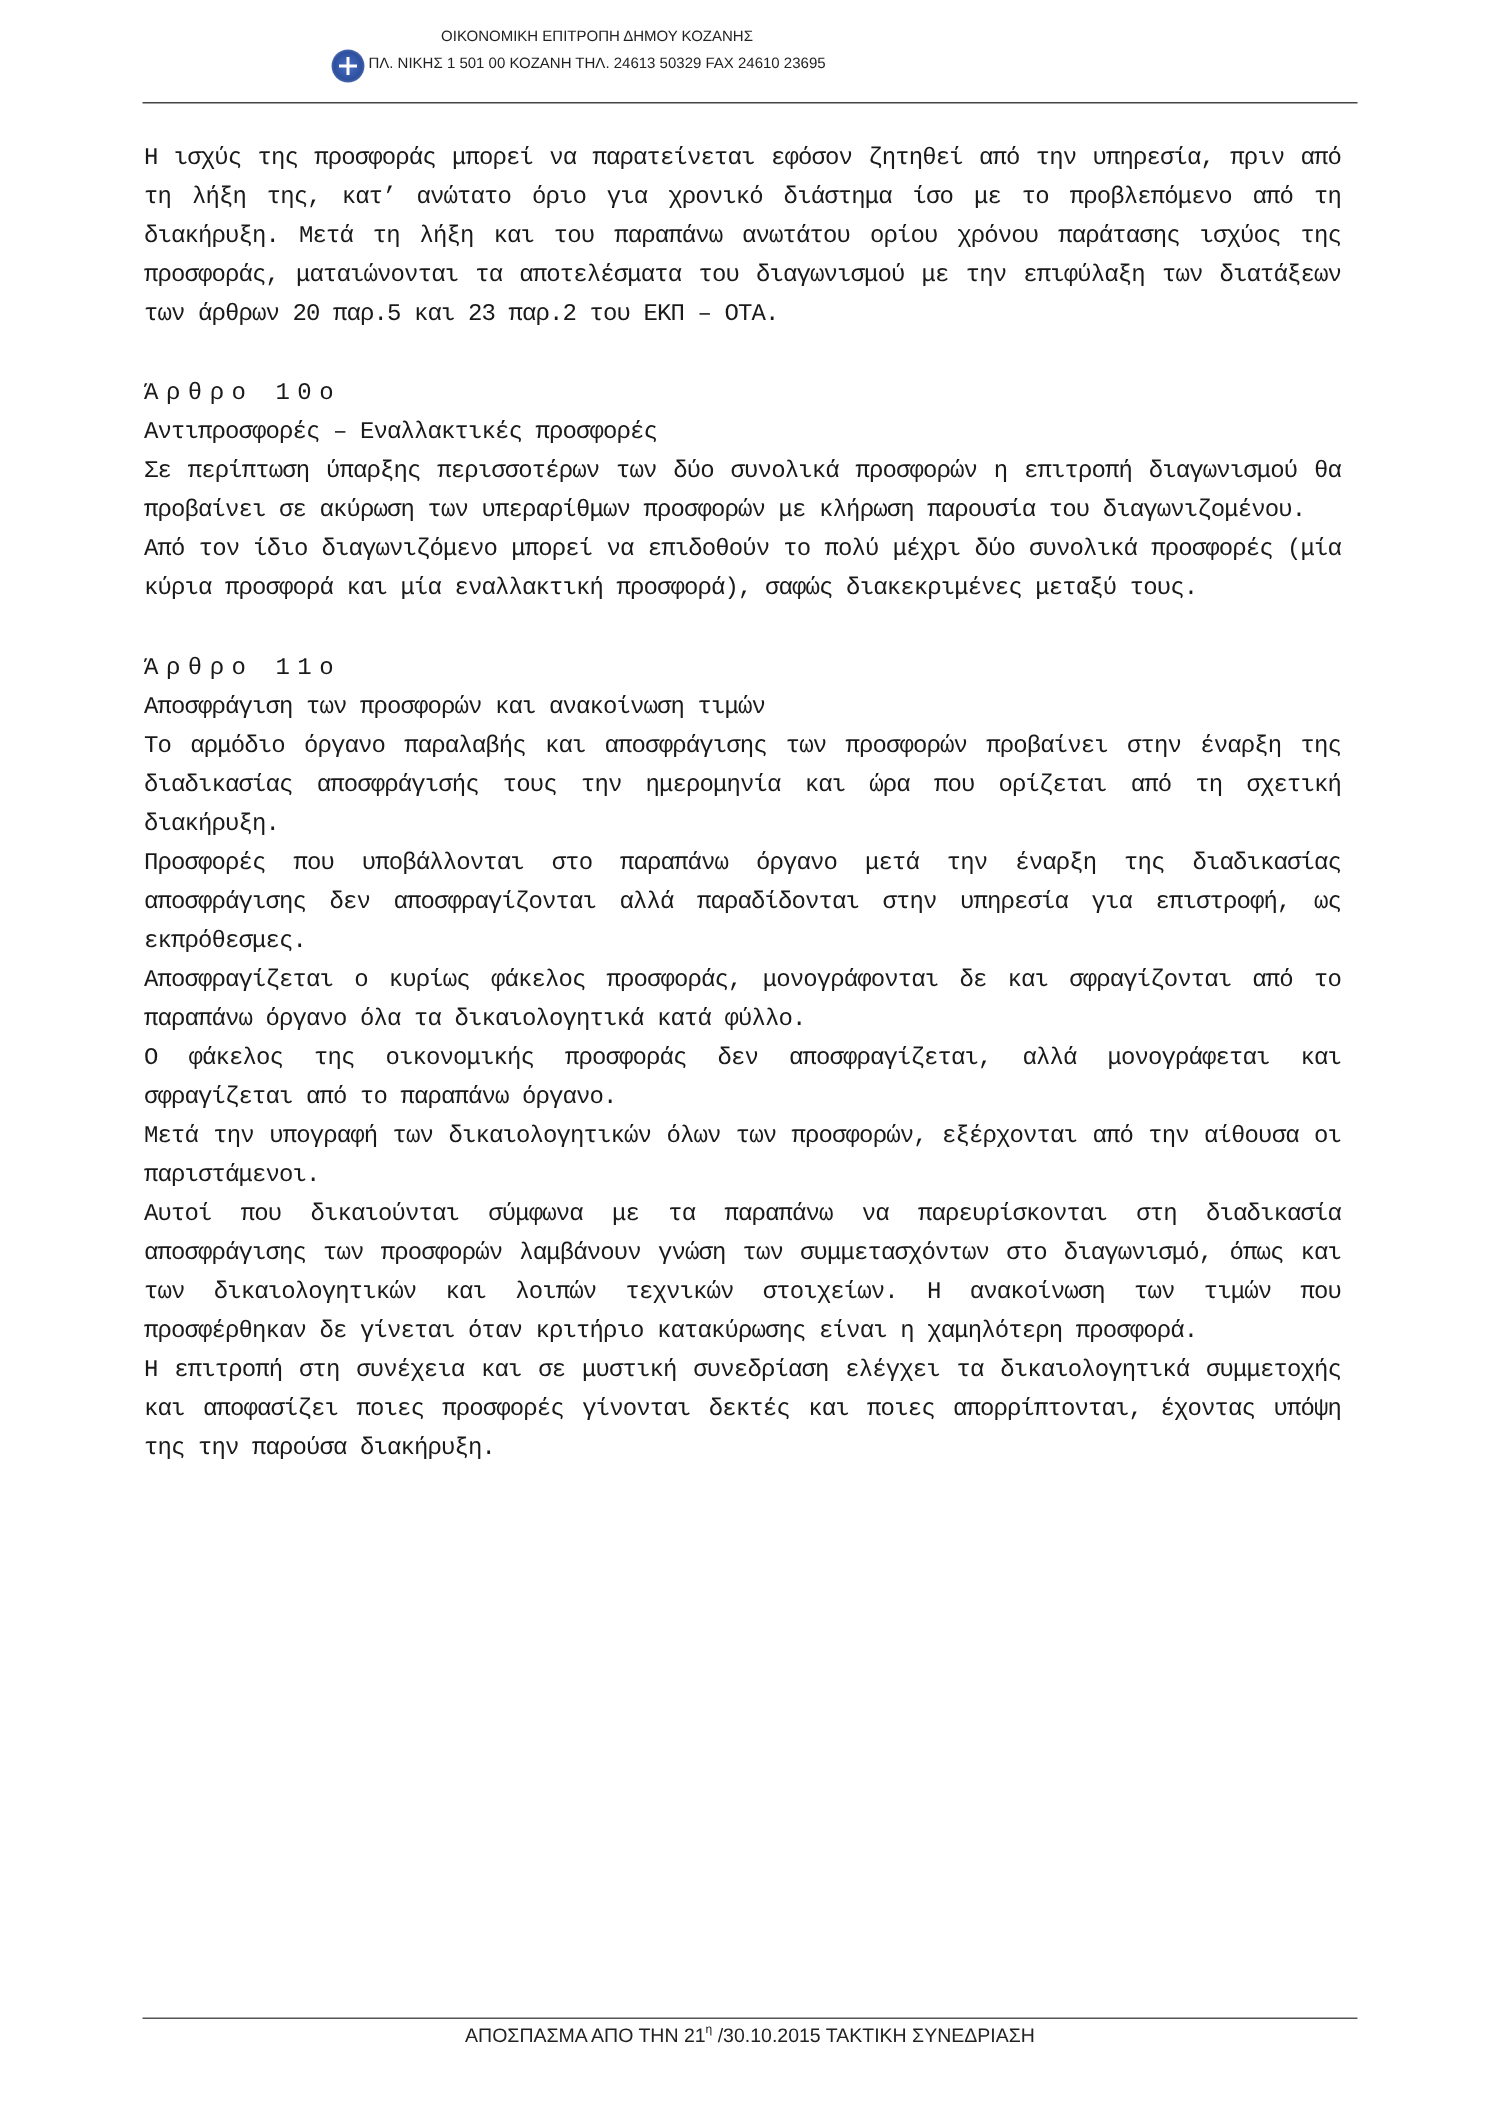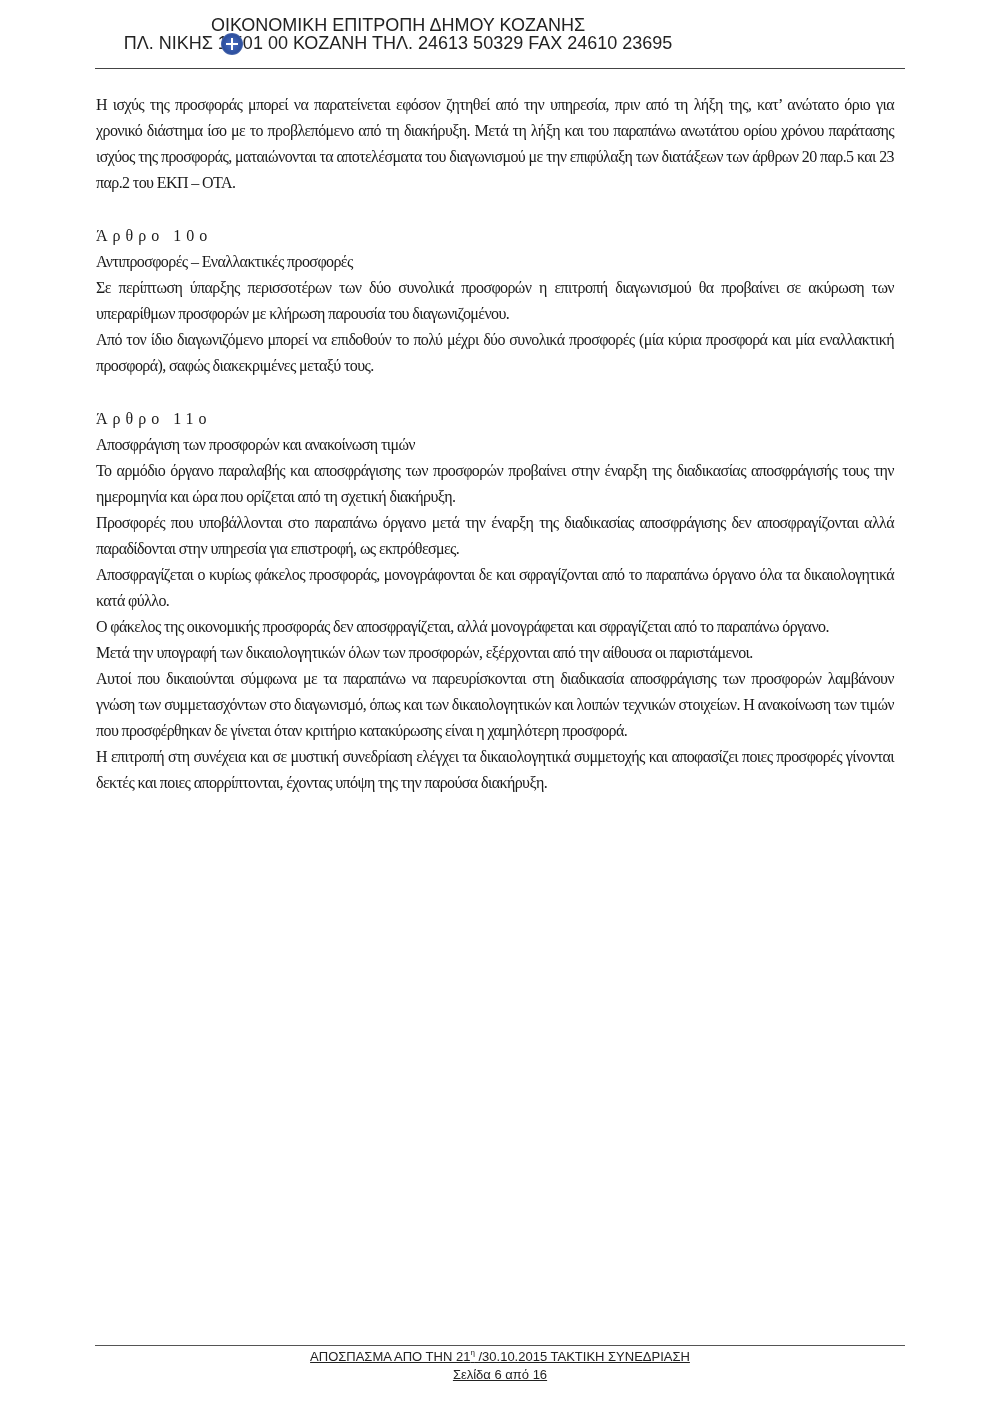--- a/index.html
+++ b/index.html
@@ -1,36 +1,36 @@
 <!DOCTYPE html>
 <html><head>
 <meta charset="utf-8">
 <style>
   html, body { margin: 0; padding: 0; background: #ffffff; }
   body { width: 1000px; height: 1415px; position: relative; overflow: hidden;
          font-family: "DejaVu Sans Condensed", "DejaVu Sans", sans-serif; color: #1a1a1a; }
   .header { position: absolute; left: 0; top: 16px; width: 796px; text-align: center;
-            font-family: "Liberation Sans", sans-serif; font-size: 18px; line-height: 18px; color: #222; }
+            font-family: "Liberation Sans", sans-serif; font-size: 10px; line-height: 18px; color: #222; }
   .header .line { display: block; }
   .emblem { position: absolute; left: 221px; top: 33px; width: 22px; height: 22px; border-radius: 50%;
             background: radial-gradient(circle, #4a6fc4 0%, #2d4f9e 60%, #9fb3dc 100%); }
   .emblem::before { content: ""; position: absolute; left: 5px; top: 5px; width: 12px; height: 12px;
             background:
               linear-gradient(#fff,#fff) center/2px 12px no-repeat,
               linear-gradient(#fff,#fff) center/12px 2px no-repeat; }
   .rule-top { position: absolute; left: 95px; top: 68px; width: 810px; height: 1px; background: #444; }
   .rule-bottom { position: absolute; left: 95px; top: 1345px; width: 810px; height: 1px; background: #555; }
   .content { position: absolute; left: 96px; top: 92px; width: 798px;
-             font-family: Liberation Serif, serif; font-size: 16px; line-height: 26px;
+             font-family: Liberation Mono, monospace; font-size: 16px; line-height: 26px;
              letter-spacing: -0.6px; word-spacing: 0px; }
   .content p { margin: 0; text-align: justify; text-align-last: left; }
   .gap { height: 27px; }
   .article-no { letter-spacing: 5px; }
   .footer { position: absolute; left: 0; top: 1348px; width: 1000px; text-align: center;
-            font-family: "Liberation Sans", sans-serif; font-size: 13px; line-height: 18px; color: #222; text-decoration: underline; }
+            font-family: "Liberation Sans", sans-serif; font-size: 13px; line-height: 18px; color: #222; }
   .footer sup { font-size: 8px; vertical-align: 6px; line-height: 0; }
 </style>
 </head>
 <body>
 
 <div class="header">
   <span class="line">ΟΙΚΟΝΟΜΙΚΗ  ΕΠΙΤΡΟΠΗ  ΔΗΜΟΥ   ΚΟΖΑΝΗΣ</span>
   <span class="line">ΠΛ. ΝΙΚΗΣ  1  501 00  ΚΟΖΑΝΗ  ΤΗΛ.  24613 50329  FAX  24610 23695</span>
 </div>
 <div class="emblem"></div>
@@ -53,14 +53,13 @@
   <p>Αποσφραγίζεται ο κυρίως φάκελος προσφοράς, μονογράφονται δε και σφραγίζονται από το παραπάνω όργανο όλα τα δικαιολογητικά κατά φύλλο.</p>
   <p>Ο φάκελος της οικονομικής προσφοράς δεν αποσφραγίζεται, αλλά μονογράφεται και σφραγίζεται από το παραπάνω όργανο.</p>
   <p>Μετά την υπογραφή των δικαιολογητικών όλων των προσφορών, εξέρχονται από την αίθουσα οι παριστάμενοι.</p>
   <p>Αυτοί που δικαιούνται σύμφωνα με τα παραπάνω να παρευρίσκονται στη διαδικασία αποσφράγισης των προσφορών λαμβάνουν γνώση των συμμετασχόντων στο διαγωνισμό, όπως και των δικαιολογητικών και λοιπών τεχνικών στοιχείων. Η ανακοίνωση των τιμών που προσφέρθηκαν δε γίνεται όταν κριτήριο κατακύρωσης είναι η χαμηλότερη προσφορά.</p>
   <p>Η επιτροπή στη συνέχεια και σε μυστική συνεδρίαση ελέγχει τα δικαιολογητικά συμμετοχής και αποφασίζει ποιες προσφορές γίνονται δεκτές και ποιες απορρίπτονται, έχοντας υπόψη της την παρούσα διακήρυξη.</p>
 </div>
 
 <div class="rule-bottom"></div>
 <div class="footer">
   <div><span>ΑΠΟΣΠΑΣΜΑ ΑΠΟ ΤΗΝ 21</span><sup>η</sup><span> /30.10.2015  ΤΑΚΤΙΚΗ ΣΥΝΕΔΡΙΑΣΗ</span></div>
-  <div>Σελίδα 6 από 16</div>
 </div>
 
 </body></html>

